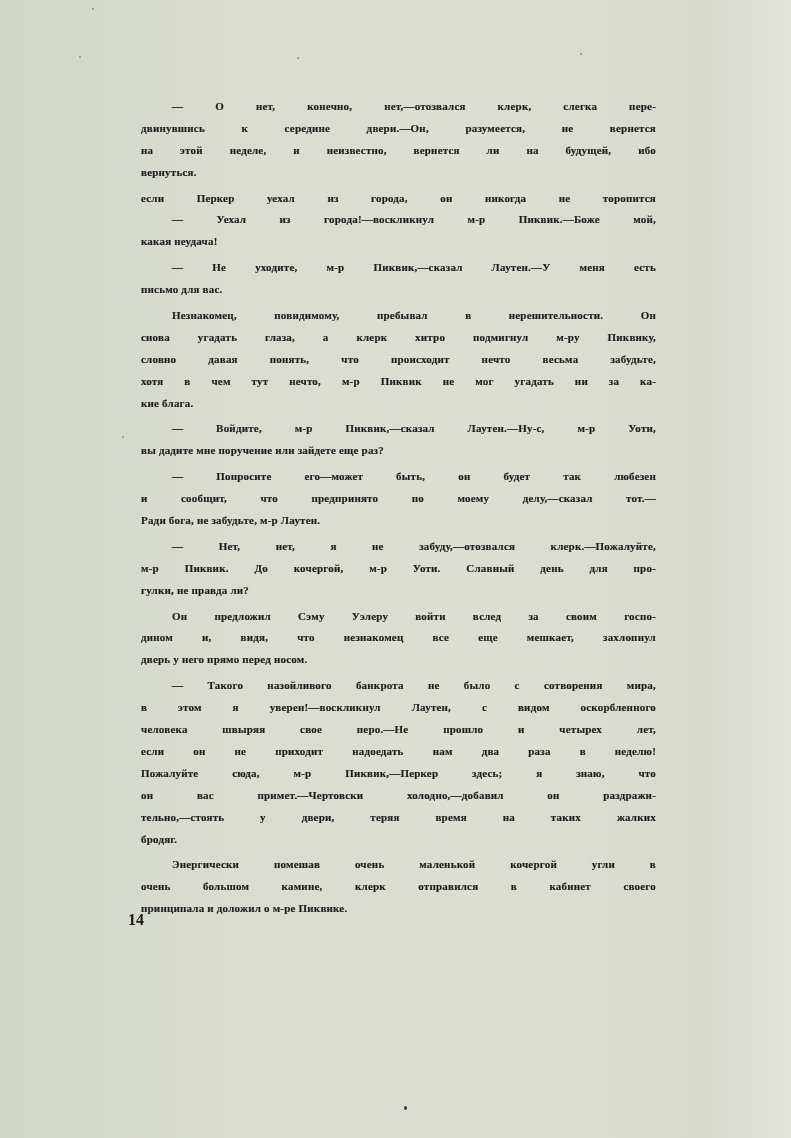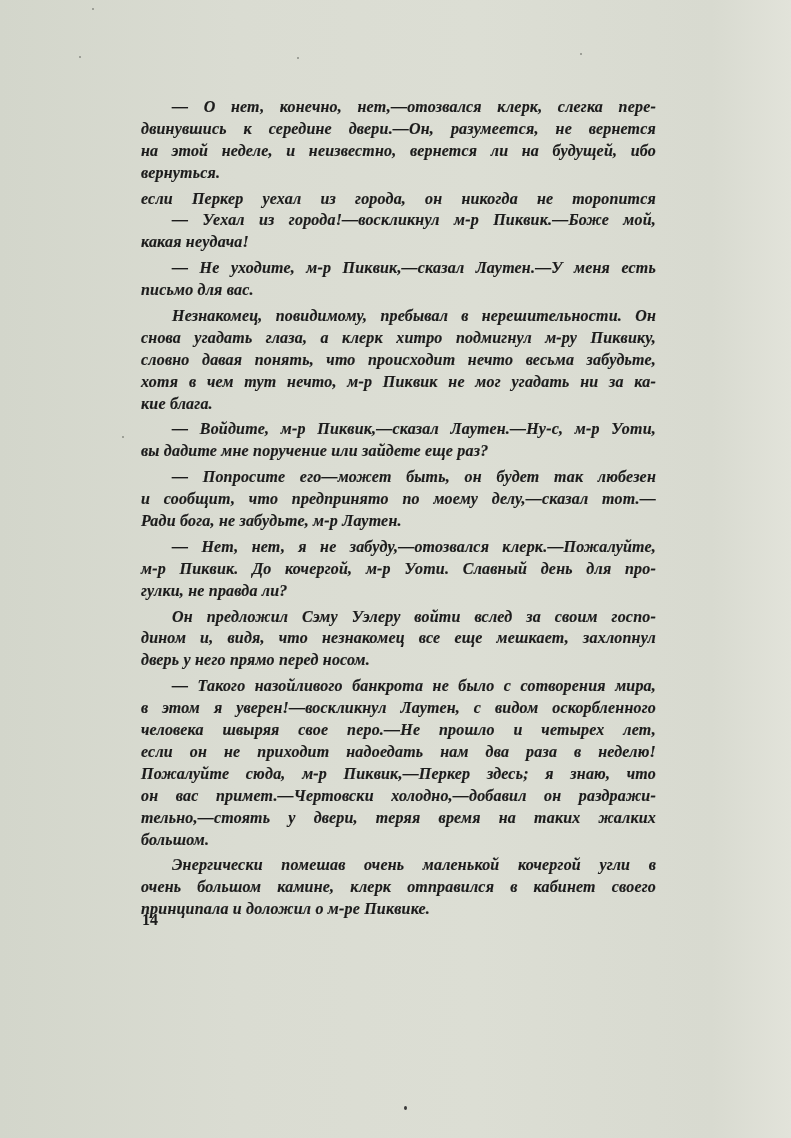--- a/index.html
+++ b/index.html
@@ -26,41 +26,40 @@
     .text-block {
       position: absolute;
       left: 141px;
       top: 96px;
       width: 515px;
     }
     .line {
       display: block;
       height: 21.9px;
       line-height: 21.9px;
-      font-size: 16px;
+      font-size: 11px;
       letter-spacing: 0.2px;
       white-space: nowrap;
       text-align: justify;
       text-align-last: justify;
       font-weight: bold;
-      font-style: italic;
       -webkit-text-stroke: 0.15px #1c1c1c;
     }
     .line.indent {
       padding-left: 31px;
     }
     .line.last {
       text-align-last: left;
     }
     .line.gap-after {
       margin-bottom: 4px;
     }
     .page-number {
       position: absolute;
-      left: 142px;
+      left: 128px;
       top: 911px;
       font-size: 16px;
       font-weight: bold;
       line-height: 18px;
     }
     .speck {
       position: absolute;
       width: 2px;
       height: 2px;
       background: #8a8c84;
@@ -104,21 +103,21 @@
     <span class="line indent">Он предложил Сэму Уэлеру войти вслед за своим госпо-</span>
     <span class="line">дином и, видя, что незнакомец все еще мешкает, захлопнул</span>
     <span class="line last gap-after">дверь у него прямо перед носом.</span>
     <span class="line indent">— Такого назойливого банкрота не было с сотворения мира,</span>
     <span class="line">в этом я уверен!—воскликнул Лаутен, с видом оскорбленного</span>
     <span class="line">человека швыряя свое перо.—Не прошло и четырех лет,</span>
     <span class="line">если он не приходит надоедать нам два раза в неделю!</span>
     <span class="line">Пожалуйте сюда, м-р Пиквик,—Перкер здесь; я знаю, что</span>
     <span class="line">он вас примет.—Чертовски холодно,—добавил он раздражи-</span>
     <span class="line">тельно,—стоять у двери, теряя время на таких жалких</span>
-    <span class="line last gap-after">большом.</span>
+    <span class="line last gap-after">бродяг.</span>
     <span class="line indent">Энергически помешав очень маленькой кочергой угли в</span>
     <span class="line">очень большом камине, клерк отправился в кабинет своего</span>
     <span class="line last">принципала и доложил о м-ре Пиквике.</span>
   </div>
 
   <div class="page-number">14</div>
 
   <span class="speck" style="left:92px; top:8px;"></span>
   <span class="speck" style="left:79px; top:56px;"></span>
   <span class="speck" style="left:297px; top:57px;"></span>

